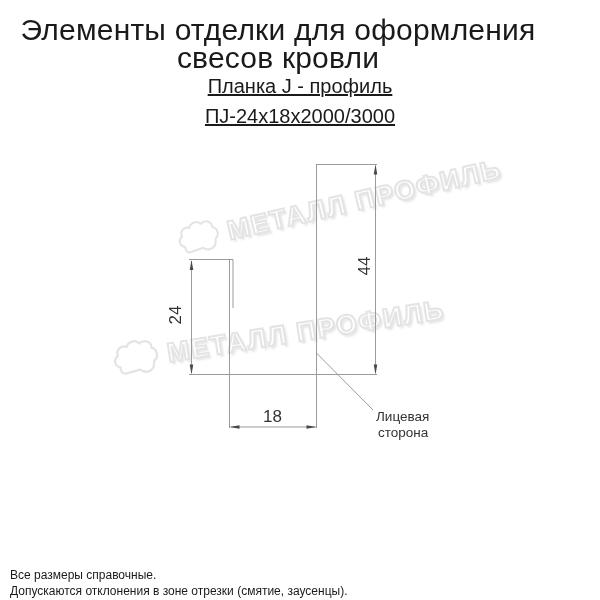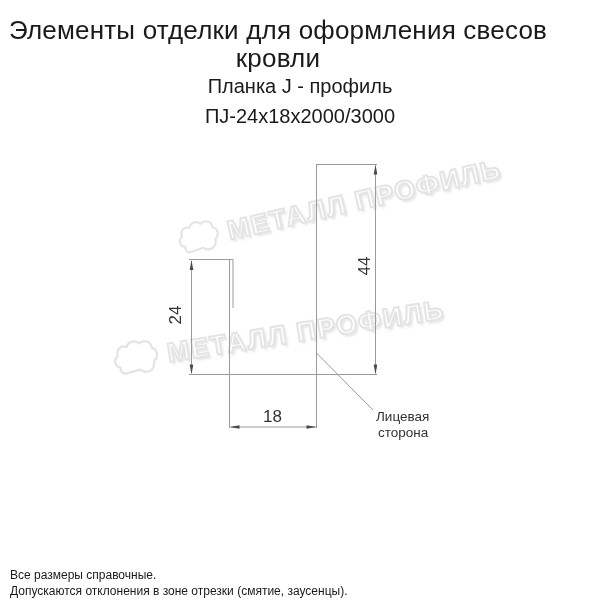--- a/index.html
+++ b/index.html
@@ -6,29 +6,30 @@
   body {
     width: 600px; height: 600px;
     background: #ffffff;
     font-family: "Liberation Sans", sans-serif;
     position: relative;
     overflow: hidden;
   }
   .page-title {
     position: absolute; top: 16px; left: 0; width: 556px;
     text-align: center;
-    font-size: 26px; line-height: 28px;
+    font-size: 30px; line-height: 28px;
     color: #1a1a1a;
     letter-spacing: 0.2px;
   }
   .subtitle {
     position: absolute; left: 0; width: 600px;
     text-align: center;
     font-size: 20px; line-height: 24px;
     color: #1a1a1a;
+    text-decoration: underline;
   }
   .subtitle-1 { top: 74px; }
   .subtitle-2 { top: 104px; }
 
   .watermark {
     position: absolute;
     display: flex; align-items: center; gap: 7px;
     pointer-events: none;
     transform-origin: left center;
   }

